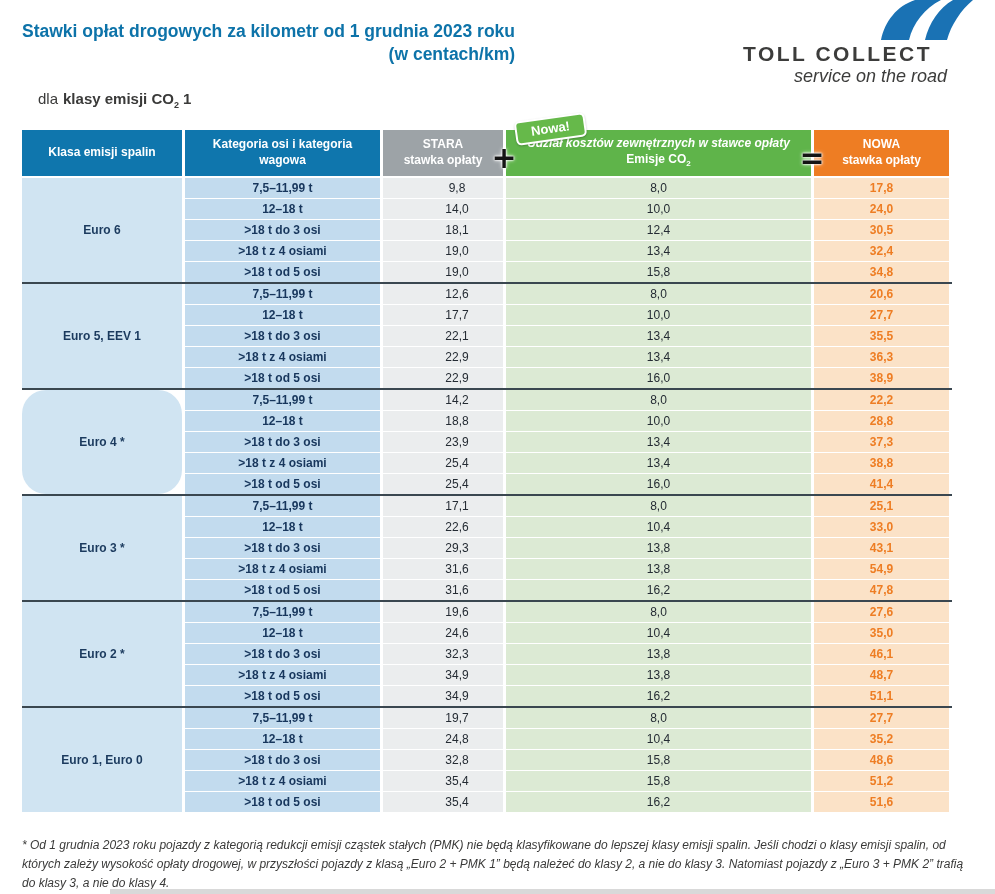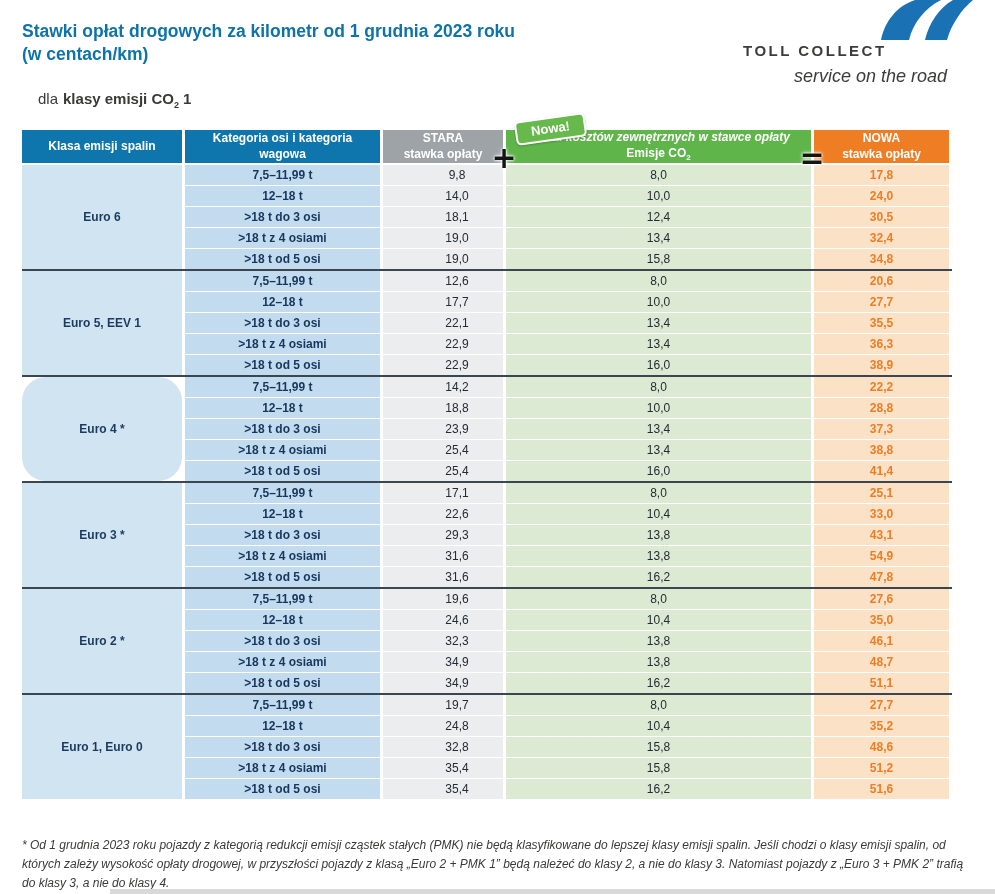--- a/index.html
+++ b/index.html
@@ -4,51 +4,51 @@
 <style>
   * { margin:0; padding:0; box-sizing:border-box; }
   html,body { background:#fff; }
   .page {
     position:relative; width:995px; height:894px; background:#ffffff;
     font-family:"Liberation Sans", sans-serif; overflow:hidden;
   }
   
   .title {
     position:absolute; left:22px; top:20px;
-    color:#0d73a9; font-size:17.5px; font-weight:700; line-height:1.32;
+    color:#0d73a9; font-size:17.5px; font-weight:700; line-height:1.32;text-align:right;
   }
   .subtitle {
     position:absolute; left:22px; top:90px;
     color:#3a3a39; font-size:15px;
   }
   .subtitle .pre { font-weight:400; margin-right:5px;margin-left:16px; }
   .subtitle .bold { font-weight:700; }
   .subtitle sub { font-size:9px; font-weight:700; }
   .subtitle .tail { font-weight:700; margin-left:4px; }
 
   
   .logo { position:absolute; top:0; right:22px; width:232px; height:86px; }
   .logo svg { position:absolute; top:0; right:0; display:block; }
   .logo-name {
     position:absolute; left:2px; top:42px;
-    color:#3c3c3b; font-size:15px; font-weight:700; letter-spacing:2.5px; white-space:nowrap;
+    color:#3c3c3b; font-size:21px; font-weight:700; letter-spacing:2.5px; white-space:nowrap;
   }
   .logo-tagline {
     position:absolute; right:26px; top:66px;
     color:#3c3c3b; font-size:18px; font-style:italic;
   }
 
   
   .table-wrap { position:absolute; left:22px; top:130px; width:930px; }
   .grid-row, .group, .thead {
     display:grid;
     grid-template-columns:160px 195px 120px 305px 135px;
     column-gap:3px;
   }
-  .thead { height:33px; margin-bottom:2px; }
+  .thead { height:46px; margin-bottom:2px; }
   .h {
     display:flex; flex-direction:column; justify-content:center; align-items:center;
     text-align:center; color:#fff; font-weight:700; font-size:12px; line-height:1.3;
   }
   .h-blue   { background:#0f76ad; }
   .h-gray   { background:#9da3a7; }
   .h-green  { background:#5fb44a; }
   .h-orange { background:#ee7d23; }
   .h-italic { font-style:italic; font-size:12px; }
   .h sub { font-size:8px; }

